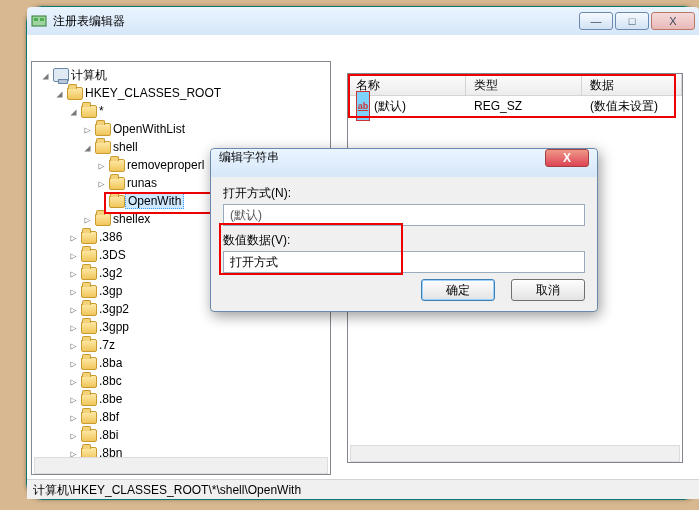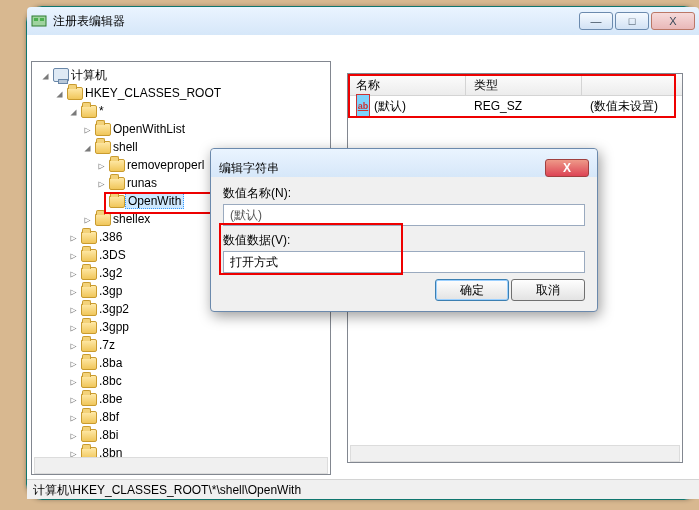--- a/index.html
+++ b/index.html
@@ -16,44 +16,44 @@
   .client { position:absolute; top:52px; left:2px; right:2px; bottom:22px; display:flex; }
   .tree { width:300px; border:1px solid #828790; background:#fff; overflow:auto; position:relative; margin:2px; }
   .list { flex:1; border:1px solid #828790; background:#fff; margin:14px; position:relative; }
   .listhdr { display:flex; height:22px; background:linear-gradient(#fdfdfd,#ececec); border-bottom:1px solid #d4d4d4; }
   .listhdr div { padding:3px 8px; border-right:1px solid #d4d4d4; }
   .row { display:flex; align-items:center; height:20px; }
   .row .cell { padding:2px 8px; white-space:nowrap; }
   .row .cell.name { width:118px; display:flex; align-items:center; gap:4px; }
   .row .cell.type { width:116px; }
   .row .cell.data { flex:1; }
-  .ab-icon { width:14px; height:24px; border:1px solid #c33; display:flex; align-items:center; justify-content:center; font-size:9px; color:#c33; font-weight:bold; background:#7dd3fc;text-decoration:underline; }
+  .ab-icon { width:14px; height:30px; border:1px solid #c33; display:flex; align-items:center; justify-content:center; font-size:9px; color:#c33; font-weight:bold; background:#7dd3fc;text-decoration:underline; }
   .redbox-list { position:absolute; top:0; left:0; right:6px; height:44px; border:2px solid #e00; pointer-events:none; }
   .treepad { padding:4px 0 4px 6px; }
   .node { display:flex; align-items:center; height:18px; gap:2px; white-space:nowrap; }
   .ind { display:inline-block; }
   .tw { width:11px; text-align:center; color:#7a7a7a; font-size:10px; font-family:monospace; }
   .folder { width:16px; height:13px; background:linear-gradient(#ffe9a8,#f0c65a); border:1px solid #c99b2e; border-radius:2px; position:relative; }
   .folder::before { content:""; position:absolute; top:-4px; left:0; width:7px; height:4px; background:#f3d27a; border:1px solid #c99b2e; border-bottom:none; border-radius:2px 2px 0 0; }
   .comp { width:16px;height:14px;background:#dfeaf5;border:1px solid #6a87a8;border-radius:2px; position:relative;}
   .comp::after{content:"";position:absolute;bottom:-3px;left:4px;width:8px;height:3px;background:#b9c8d8;border:1px solid #6a87a8;}
   .sel { background:#cde8ff; border:1px dotted #3399ff; padding:0 2px; margin-left:-2px;}
   .redbox-tree { position:absolute; border:2px solid #e00; pointer-events:none; }
   .statusbar { position:absolute; bottom:0; left:0; right:0; height:20px; border-top:1px solid #d4d4d4; background:#f0f0f0; padding:2px 6px; }
   .hscrollstub { position:absolute; bottom:2px; left:2px; right:2px; height:17px; background:#f0f0f0; border:1px solid #dcdcdc; }
 
   .dialog { position:absolute; left:210px; top:148px; width:388px; height:164px; background:#f0f0f0; border:1px solid #6b89ac; border-radius:4px; box-shadow:2px 4px 14px rgba(0,0,0,.4); }
-  .dlg-title { height:28px; background:linear-gradient(#eaf4ff,#d6e7f9); display:flex; align-items:flex-end; padding:0 8px; border-top-left-radius:4px; border-top-right-radius:4px; }
+  .dlg-title { height:28px; background:linear-gradient(#eaf4ff,#d6e7f9); display:flex; align-items:flex-start; padding:0 8px; border-top-left-radius:4px; border-top-right-radius:4px; }
   .dlg-title .title { flex:1; }
   .dlg-close { width:44px; height:18px; border:1px solid #a04040; border-radius:3px; background:linear-gradient(#e98,#d45); color:#fff; display:flex; align-items:center; justify-content:center; font-weight:bold; }
   .dlg-body { padding:6px 12px; }
   .dlg-label { margin:2px 0; }
   .dlg-input { width:100%; height:22px; border:1px solid #9aaabf; padding:2px 6px; background:#fff; }
   .dlg-input.ro { background:#fff; color:#555;}
-  .dlg-btns { position:absolute; right:12px; bottom:10px; display:flex; gap:2px; }
+  .dlg-btns { position:absolute; right:12px; bottom:10px; display:flex; gap:16px; }
   .dlg-btn { width:74px; height:22px; border:1px solid #707070; border-radius:3px; background:linear-gradient(#fefefe,#e3e3e3); }
   .dlg-btn.default { border-color:#3c7fb1; box-shadow:0 0 0 1px #9bd0ff inset; }
   .redbox-dlg { position:absolute; left:8px; top:74px; width:184px; height:52px; border:2px solid #e00; pointer-events:none; }
 </style>
 </head>
 <body>
 
 <div class="window">
   <div class="titlebar">
     <svg class="icon" viewBox="0 0 16 16">
@@ -207,20 +207,21 @@
           </div>
       </div>
       <div class="hscrollstub" style="bottom:0"></div>
       <div class="redbox-tree" style="left:72px; top:130px; width:110px; height:22px;"></div>
     </div>
 
     <div class="list">
       <div class="listhdr">
         <div style="width:118px">名称</div>
         <div style="width:116px">类型</div>
+        <div style="flex:1">数据</div>
       </div>
       <div class="row">
         <div class="cell name">
           <span class="ab-icon">ab</span>
           <span>(默认)</span>
         </div>
         <div class="cell type">REG_SZ</div>
         <div class="cell data">(数值未设置)</div>
       </div>
       <div class="redbox-list"></div>
@@ -232,21 +233,21 @@
     <span>计算机\HKEY_CLASSES_ROOT\*\shell\OpenWith</span>
   </div>
 </div>
 
 <div class="dialog">
   <div class="dlg-title">
     <span class="title">编辑字符串</span>
     <div class="dlg-close">X</div>
   </div>
   <div class="dlg-body">
-    <div class="dlg-label">数值名称(N):</div>
+    <div class="dlg-label">打开方式(N):</div>
     <input class="dlg-input ro" readonly="" value="(默认)" style="">
     <div class="dlg-label" style="margin-top:6px">数值数据(V):</div>
     <input class="dlg-input" value="打开方式" style="">
   </div>
   <div class="dlg-btns">
     <button class="dlg-btn default">确定</button>
     <button class="dlg-btn">取消</button>
   </div>
   <div class="redbox-dlg"></div>
 </div>

